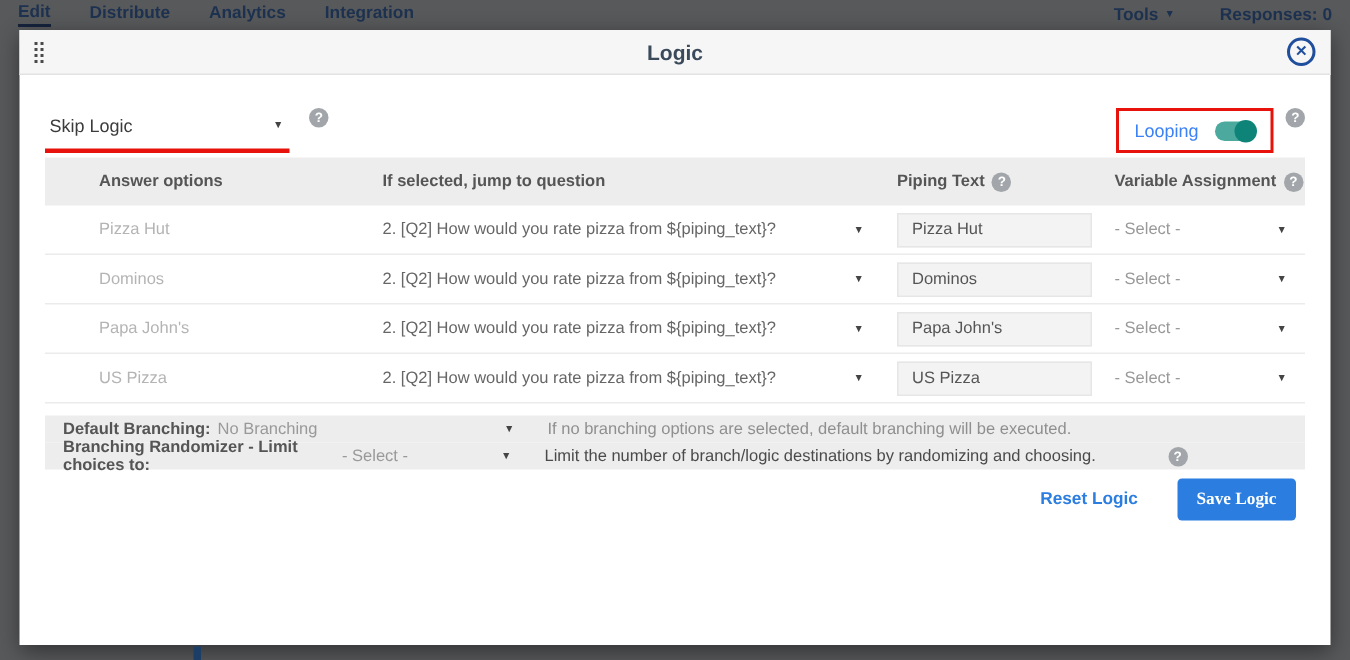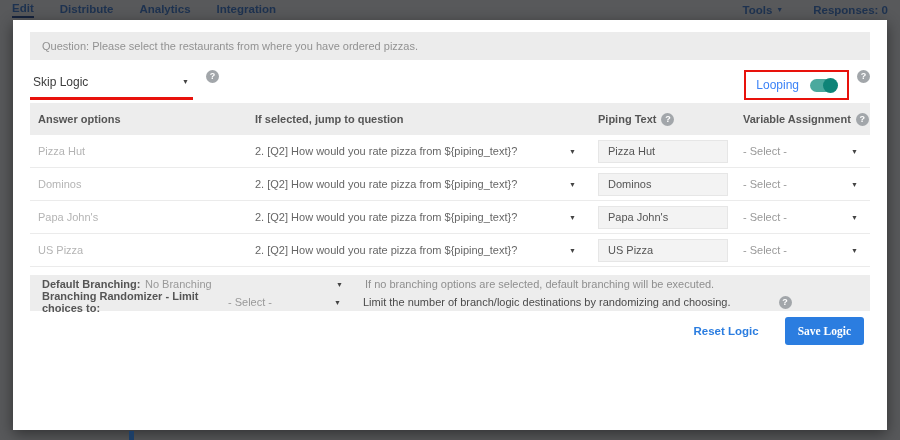--- a/index.html
+++ b/index.html
@@ -89,21 +89,21 @@
   .looping-box + .help { margin-left:8px; }
 
   
   .logic-table { margin-top:3px; font-size:11px; }
   .t-head, .t-row {
     display:grid; grid-template-columns:225px 343px 145px 1fr; align-items:center;
   }
   .t-head { background:#ededed; height:32px; font-weight:bold; color:#555; }
   .t-head .cell { display:flex; align-items:center; gap:5px; }
   .t-row { height:33px; border-bottom:1px solid #ebebeb; }
-  .cell.c1 { padding-left:8px; }
+  .cell.c1 { padding-left:20px;margin-left:16px; }
   .answer { color:#b4b4b4; }
   .jump {
     display:flex; align-items:center; justify-content:space-between;
     padding-right:22px; color:#666; cursor:pointer;
   }
   .piping-input {
     width:130px; height:23px; background:#f3f3f3; border:1px solid #e6e6e6;
     display:flex; align-items:center; padding:0 9px; color:#555; cursor:text;
   }
   .variable {
@@ -156,26 +156,30 @@
     <span class="tools">
       <span>Tools</span>
       <span class="caret">▼</span>
     </span>
     <span>Responses: 0</span>
   </div>
 </div>
 
 <div class="modal">
 
+  <div class="modal-header">
+    <div class="drag-handle">
+        <span class="dot"></span>
+      </div>
+    <div class="modal-title">Logic</div>
+    <div class="close-btn">✕</div>
+  </div>
 
   <div class="modal-body">
 
-    <div class="question-bar">
-      <span>Question: Please select the restaurants from where you have ordered pizzas.</span>
-    </div>
 
     <div class="logic-row">
       <div class="skip-dd">
         <span>Skip Logic</span>
         <span class="caret">▼</span>
         <span class="red-underline"></span>
       </div>
       <span class="help">?</span>
 
       <div class="looping-box">

